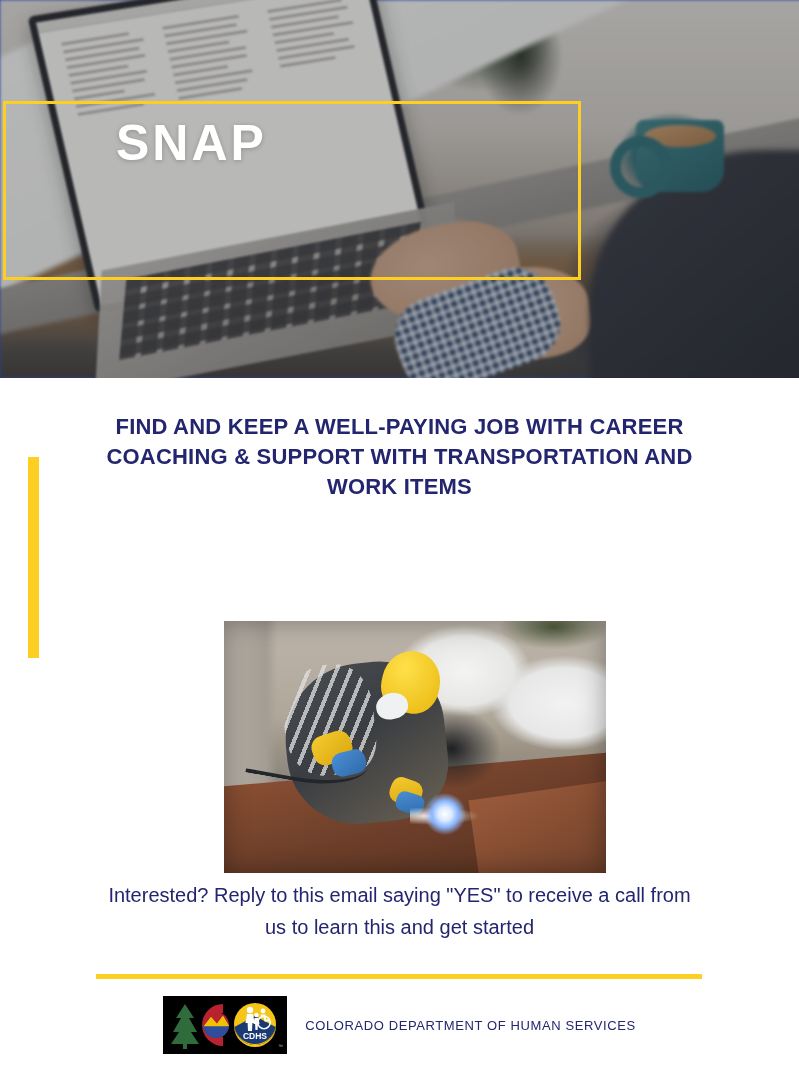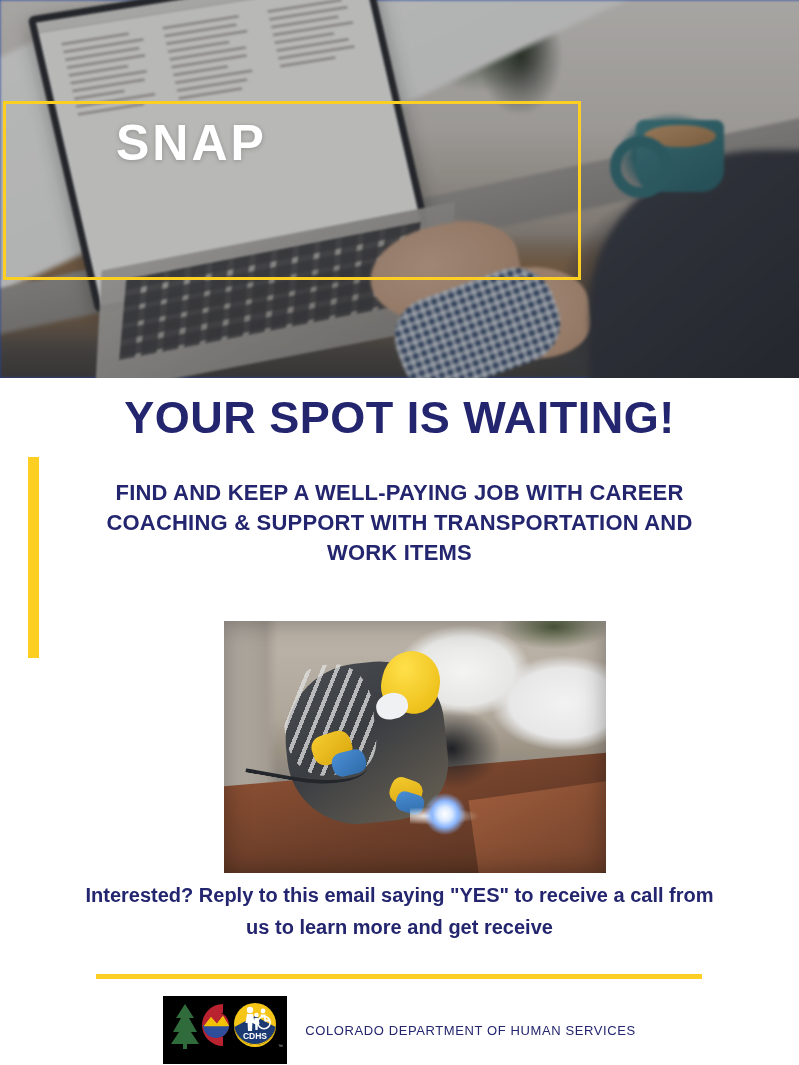--- a/index.html
+++ b/index.html
@@ -329,40 +329,40 @@
   .cta {
     position: absolute;
     left: 0; top: 502px;
     width: 799px;
     text-align: center;
     color: #23256E;
     font-size: 20px;
     font-weight: 400;
     line-height: 1.58;
   }
-  .cta span { display: block; font-weight: bold; }
+  .cta span { display: block; }
 
   
   .divider {
     position: absolute;
     left: 96px; top: 596px;
     width: 606px; height: 5px;
     background: #FDCF22;
   }
   .footer {
     position: absolute;
     left: 0; top: 618px;
     width: 799px;
     display: flex;
     align-items: center;
     justify-content: center;
     gap: 18px;
   }
   .logo {
-    width: 124px; height: 68px;
+    width: 124px; height: 58px;
     background: #000000;
     position: relative;
     flex: 0 0 auto;
   }
   .footer-text {
     color: #23256E;
     font-size: 13px;
     font-weight: 400;
     letter-spacing: .6px;
     text-transform: uppercase;
@@ -427,21 +427,20 @@
 
   <div class="hero-title">
     <span>SNAP</span>
   </div>
 </div>
 
 <div class="body-wrap">
 
   <div class="accent-bar"></div>
 
-  <h1 class="headline">YOUR SPOT IS WAITING!</h1>
 
 
   <p class="sub2">FIND AND KEEP A WELL-PAYING JOB WITH CAREER COACHING &amp; SUPPORT WITH TRANSPORTATION AND WORK ITEMS</p>
 
   <div class="photo">
     <div class="photo-bg"></div>
     <div class="photo-metal"></div>
     <div class="photo-metal2"></div>
     <div class="photo-dark"></div>
     <div class="photo-worker"></div>
@@ -453,21 +452,21 @@
     <div class="photo-glove1b"></div>
     <div class="photo-glove2"></div>
     <div class="photo-glove2b"></div>
     <div class="photo-spark2"></div>
     <div class="photo-spark"></div>
     <div class="photo-vignette"></div>
   </div>
 
   <div class="cta">
     <span>Interested? Reply to this email saying "YES" to receive a call from</span>
-    <span>us to learn more and get receive</span>
+    <span>us to learn this and get started</span>
   </div>
 
   <div class="divider"></div>
 
   <div class="footer">
     <div class="logo">
       <svg width="124" height="58" viewBox="0 0 124 58">
         <rect x="0" y="0" width="124" height="58" fill="#000000"></rect>
 
         <g>

